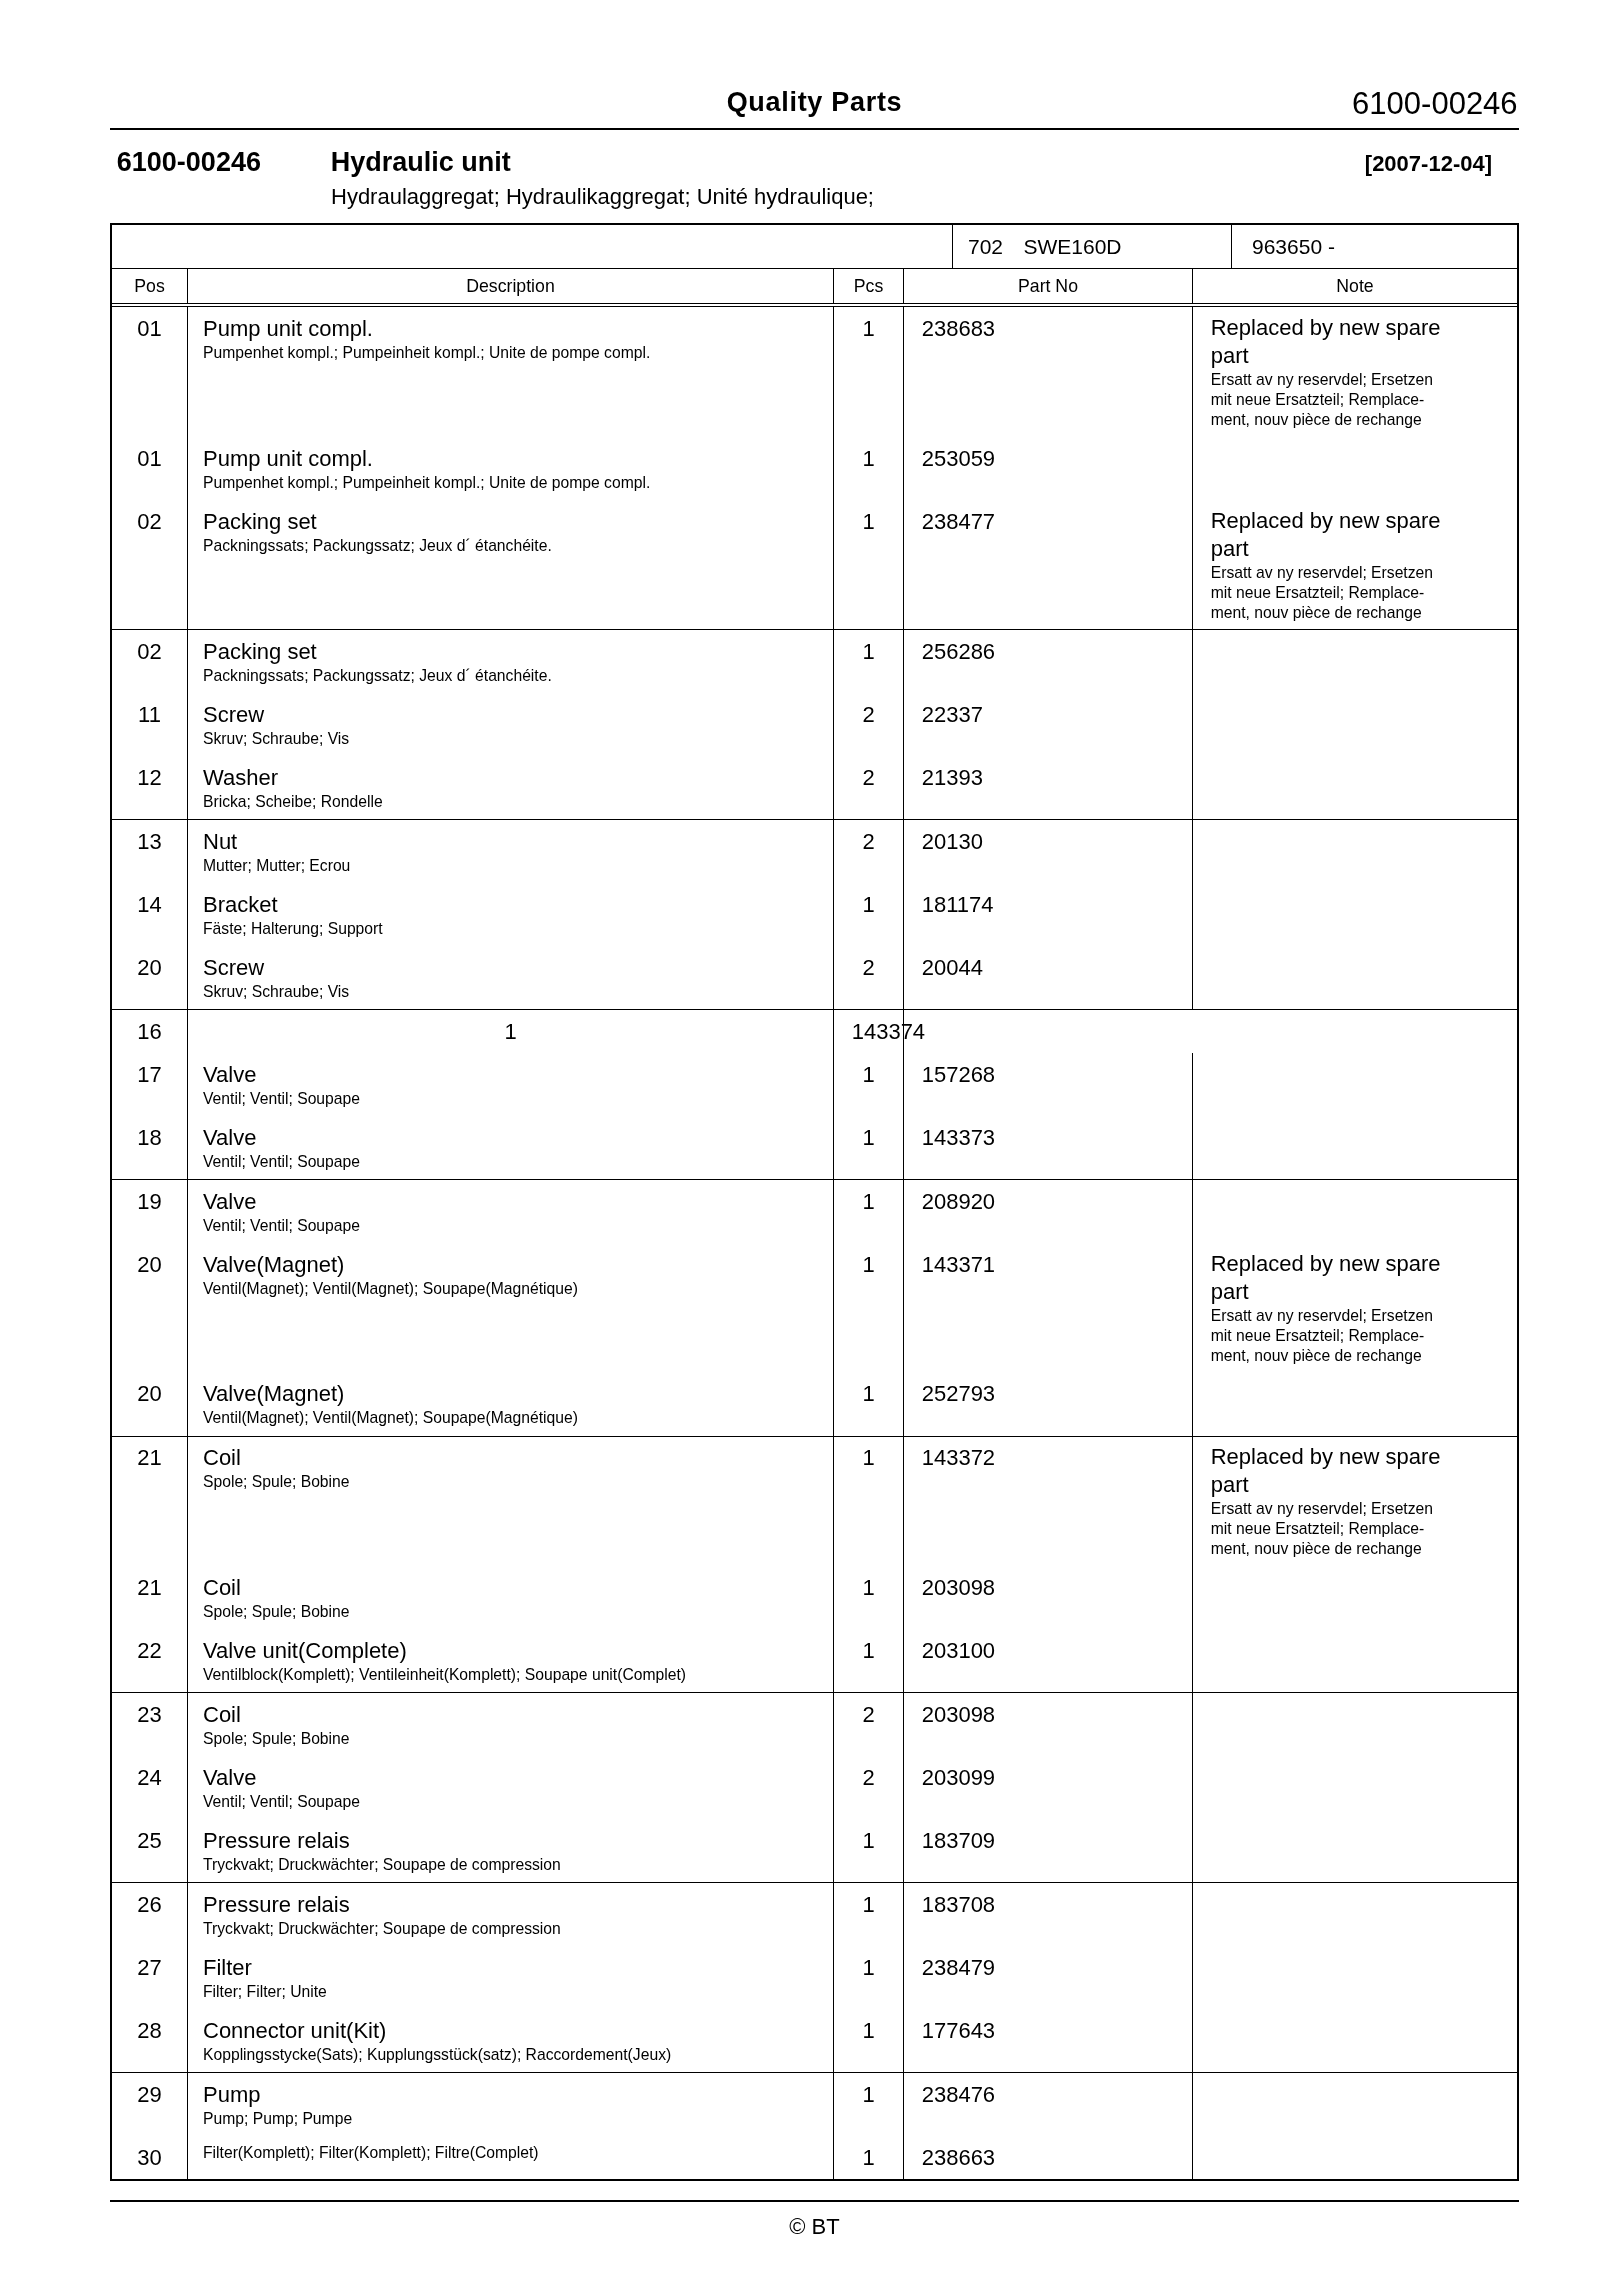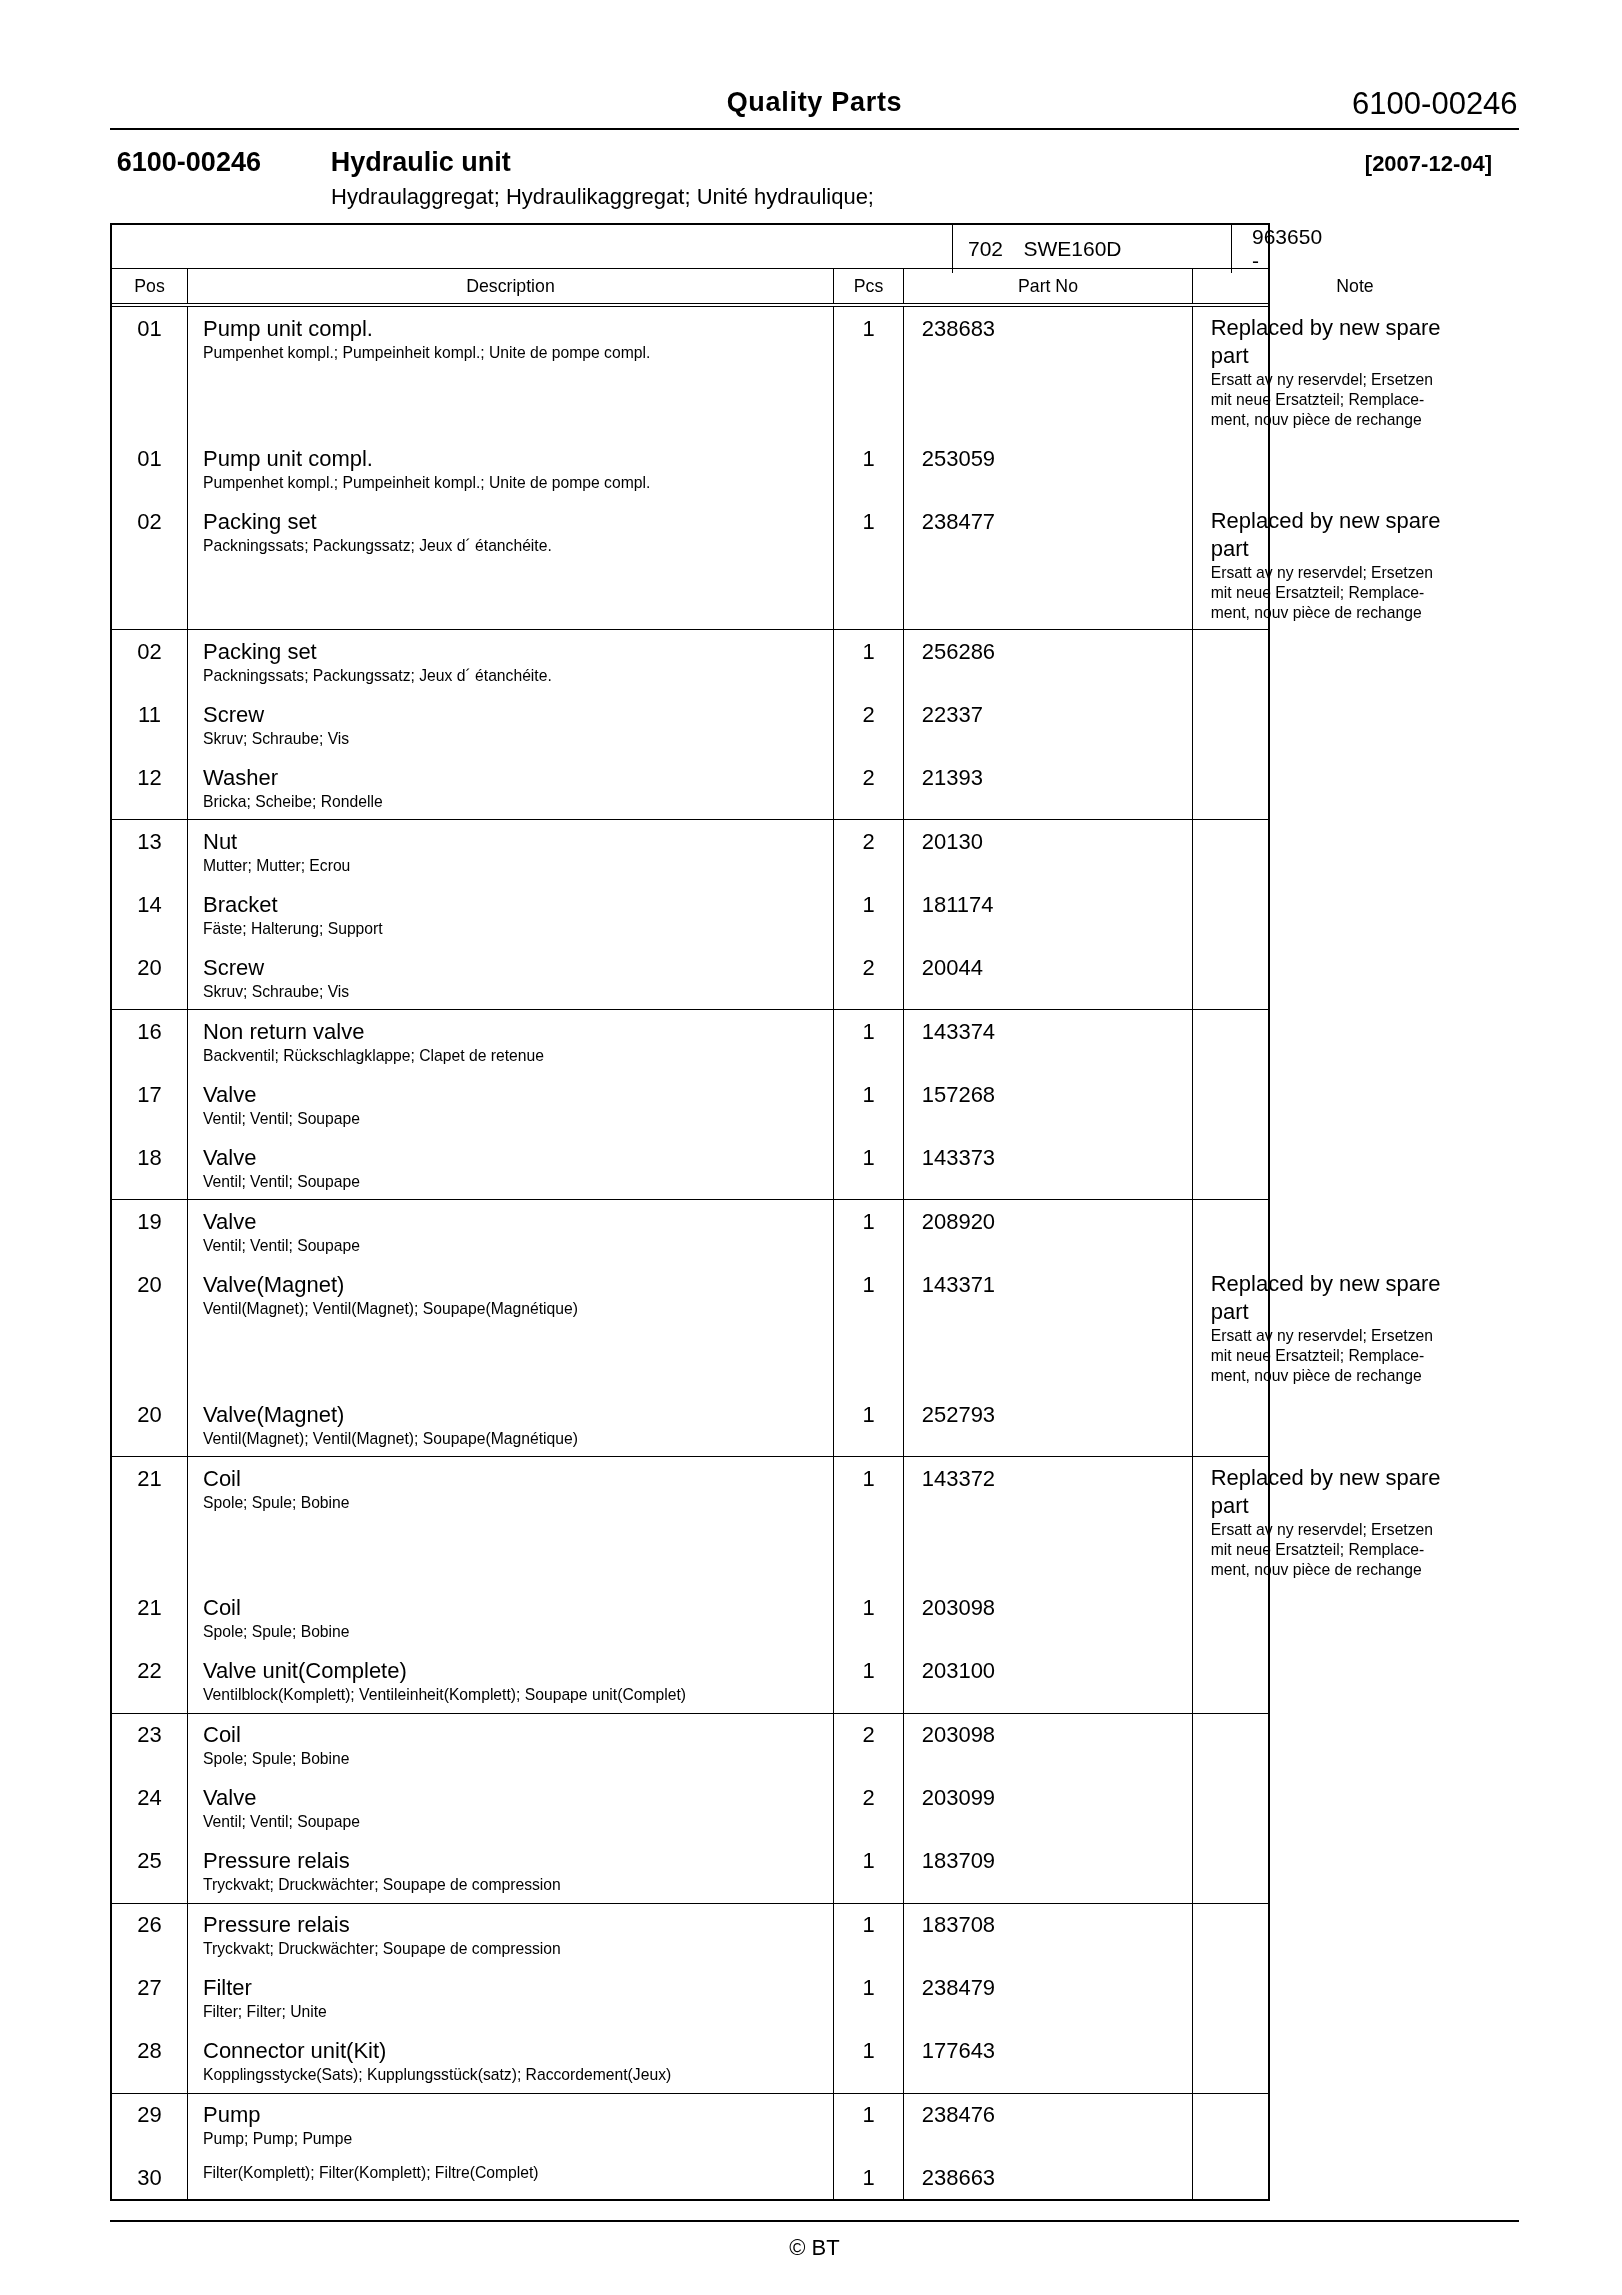--- a/index.html
+++ b/index.html
@@ -35,21 +35,21 @@
     padding-left:6.8px;
   }
   .doc-no { width:214px; font-size:27px; font-weight:bold; flex-shrink:0; }
   .title  { font-size:27px; font-weight:bold; flex:1; }
   .date   { font-size:22px; font-weight:bold; padding-right:27px; }
   .subtitle { margin-top:5.5px; margin-left:221px; font-size:22px; }
 
   
   .parts-table {
     margin-top:13.6px;
-    width:1160px;
+    width:1409px;
     border:2px solid #000;
   }
   .info-row {
     display:grid;
     grid-template-columns:840px 279px 1fr;
     border-bottom:1.4px solid #000;
     height:44px;
     font-size:21px;
   }
   .info-row .cell { display:flex; align-items:center; }
@@ -238,24 +238,20 @@
               <div class="desc-sub">Skruv; Schraube; Vis</div>
             </div>
             <div class="cell pcs">2</div>
             <div class="cell part">20044</div>
             <div class="cell note"></div>
           </div>
         </div>
         <div class="group">
           <div class="row grid-cols">
             <div class="cell pos">16</div>
-            <div class="cell desc">
-              <div class="desc-main">Non return valve</div>
-              <div class="desc-sub">Backventil; Rückschlagklappe; Clapet de retenue</div>
-            </div>
             <div class="cell pcs">1</div>
             <div class="cell part">143374</div>
             <div class="cell note"></div>
           </div>
           <div class="row grid-cols">
             <div class="cell pos">17</div>
             <div class="cell desc">
               <div class="desc-main">Valve</div>
               <div class="desc-sub">Ventil; Ventil; Soupape</div>
             </div>

